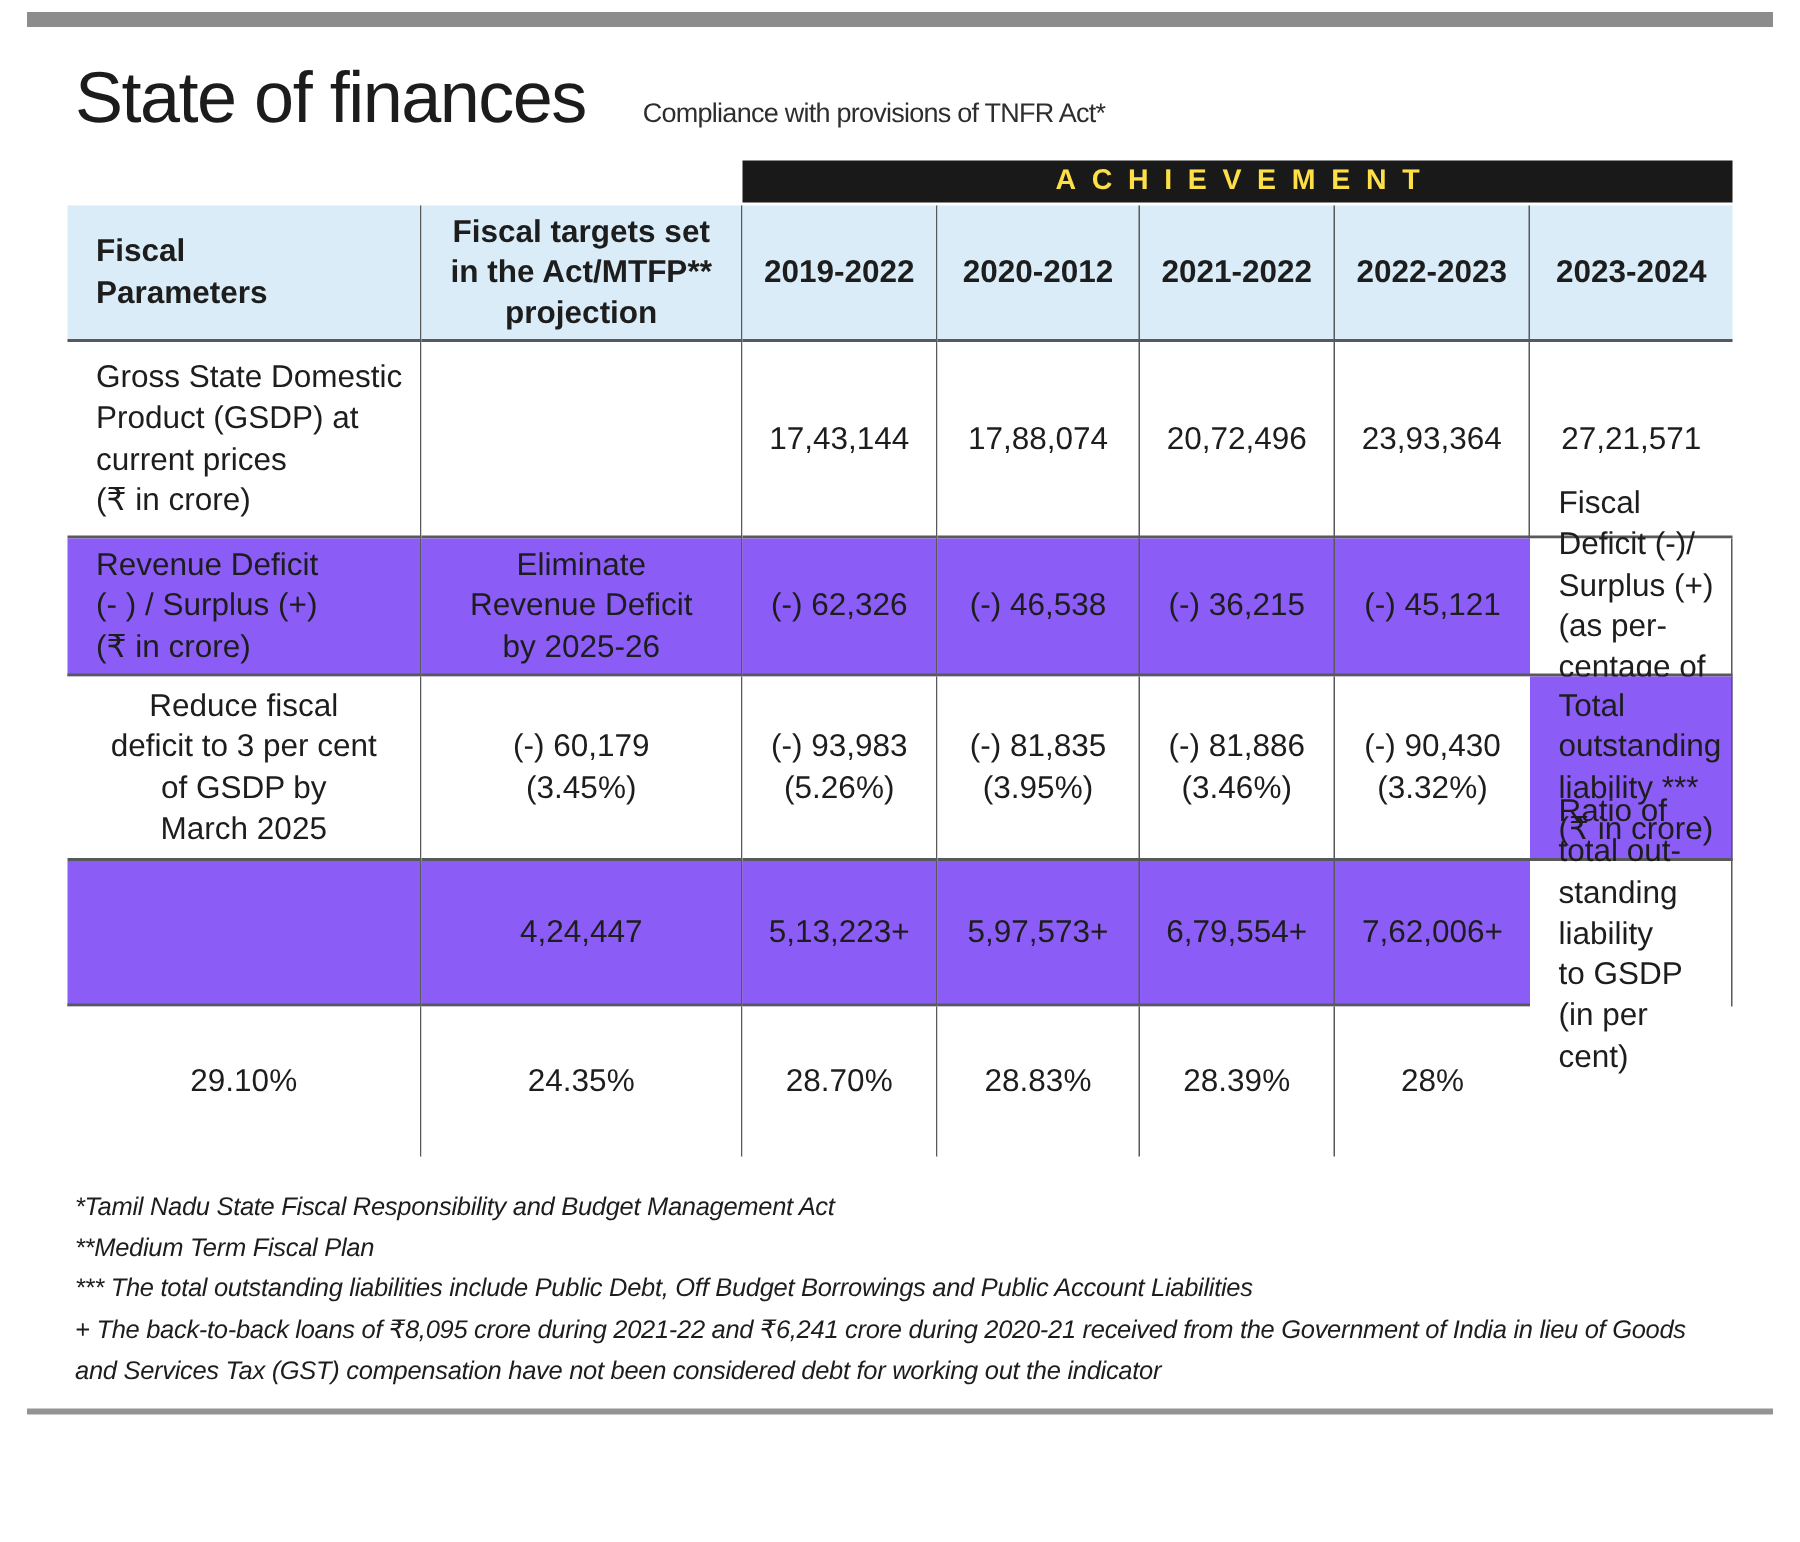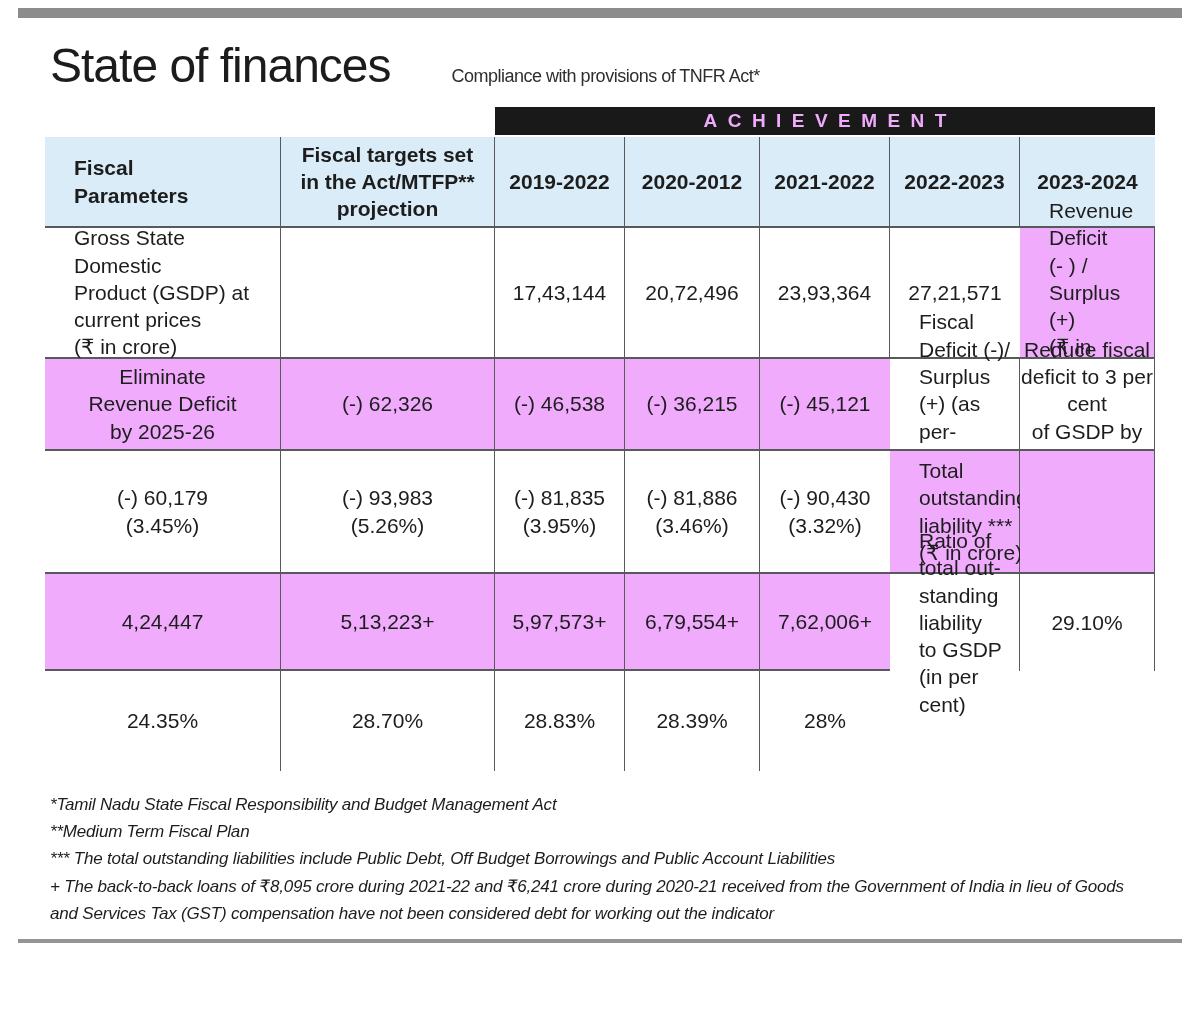--- a/index.html
+++ b/index.html
@@ -2,46 +2,46 @@
 <html><head>
 <meta charset="utf-8">
 <style>
   * { margin: 0; padding: 0; box-sizing: border-box; }
   html, body { width: 1200px; height: 1028px; overflow: hidden; background: #ffffff;
     font-family: "Liberation Sans", "DejaVu Sans", sans-serif; color: #1d1d1d; }
 
   .page-rule-top { margin: 8px 18px 0 18px; height: 10px; background: #8c8c8c; }
   .page-rule-bottom { margin: 12px 18px 0 18px; height: 4px; background: #949494; }
 
-  .masthead { margin: 20px 0 0 50px; display: flex; align-items: baseline; gap: 61px; }
+  .masthead { margin: 20px 0 0 50px; display: flex; align-items: baseline; gap: 38px; }
   .title { font-size: 48px; font-weight: 300; letter-spacing: -1px; color: #1c1c1c; }
   .subtitle { font-size: 18px; font-weight: 300; color: #2e2e2e; letter-spacing: -0.5px; }
 
   .table-wrap { margin: 14px 0 0 45px; width: 1110px; }
 
   .achv-bar-row { display: flex; }
   .achv-spacer { width: 450px; }
-  .achv-bar { width: 660px; height: 28px; background: #191919; color: #f0abfc;
+  .achv-bar { width: 660px; height: 28px; background: #191919; color: #fde047;
     display: flex; align-items: center; justify-content: center;
     font-weight: bold; font-size: 19px; letter-spacing: 0.55em; padding-left: 0.55em; }
 
   .grid { display: grid; margin-top: 2px;
     grid-template-columns: 236px 214px 130px 135px 130px 130px 135px;
     grid-template-rows: 91px 131px 92px 123px 97px 100px; }
 
   .cell { display: flex; align-items: center; justify-content: center;
     text-align: center; font-size: 21px; line-height: 1.3; white-space: pre-line;
     border-right: 1px solid #58595b; }
   .cell.last-col { border-right: none; }
   .cell.hline { border-bottom: 2px solid #58595b; }
-  .cell.left { justify-content: flex-start; text-align: left; padding-left: 29px; padding-right: 6px; }
+  .cell.left { justify-content: flex-start; text-align: left; padding-left: 19px; padding-right: 6px; }
 
   .hdr { background: #d9ecf7; font-weight: bold; }
   .bg-white { background: #ffffff; }
-  .bg-gray { background: #f0abfc; }
+  .bg-gray { background: #8b5cf6; }
 
   .footnotes { margin: 20px 45px 0 50px; font-style: italic; font-size: 17px;
     line-height: 1.6; color: #1d1d1d; letter-spacing: -0.2px; }
 </style>
 </head>
 <body>
 
 <div class="page-rule-top"></div>
 
 <div class="masthead">
@@ -68,20 +68,21 @@
     <div class="cell hdr hline">2021-2022</div>
     <div class="cell hdr hline">2022-2023</div>
     <div class="cell hdr hline last-col">2023-2024</div>
 
     <div class="cell bg-white hline left">Gross State Domestic
 Product (GSDP) at
 current prices
 (₹ in crore)</div>
     <div class="cell bg-white hline"></div>
     <div class="cell bg-white hline">17,43,144</div>
+    <div class="cell bg-white hline">17,88,074</div>
     <div class="cell bg-white hline">20,72,496</div>
     <div class="cell bg-white hline">23,93,364</div>
     <div class="cell bg-white hline last-col">27,21,571</div>
 
     <div class="cell bg-gray hline left">Revenue Deficit
 (- ) / Surplus (+)
 (₹ in crore)</div>
     <div class="cell bg-gray hline">Eliminate
 Revenue Deficit
 by 2025-26</div>

